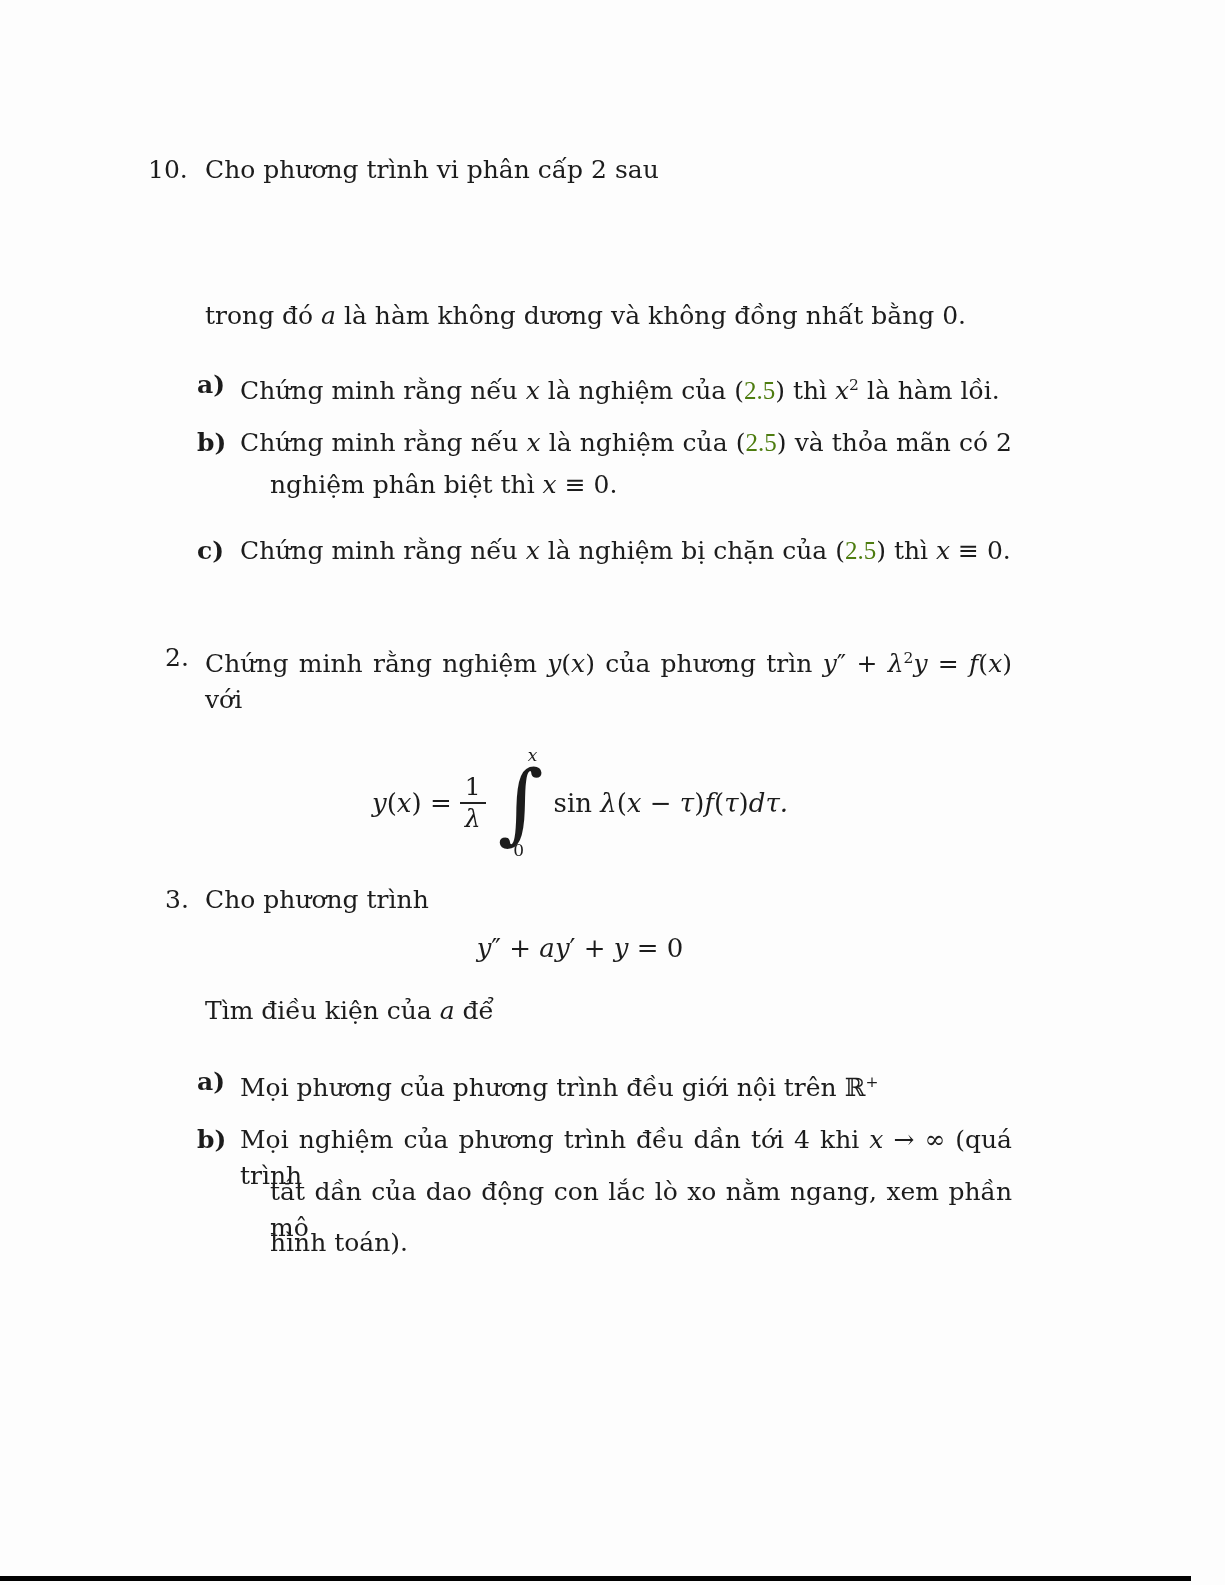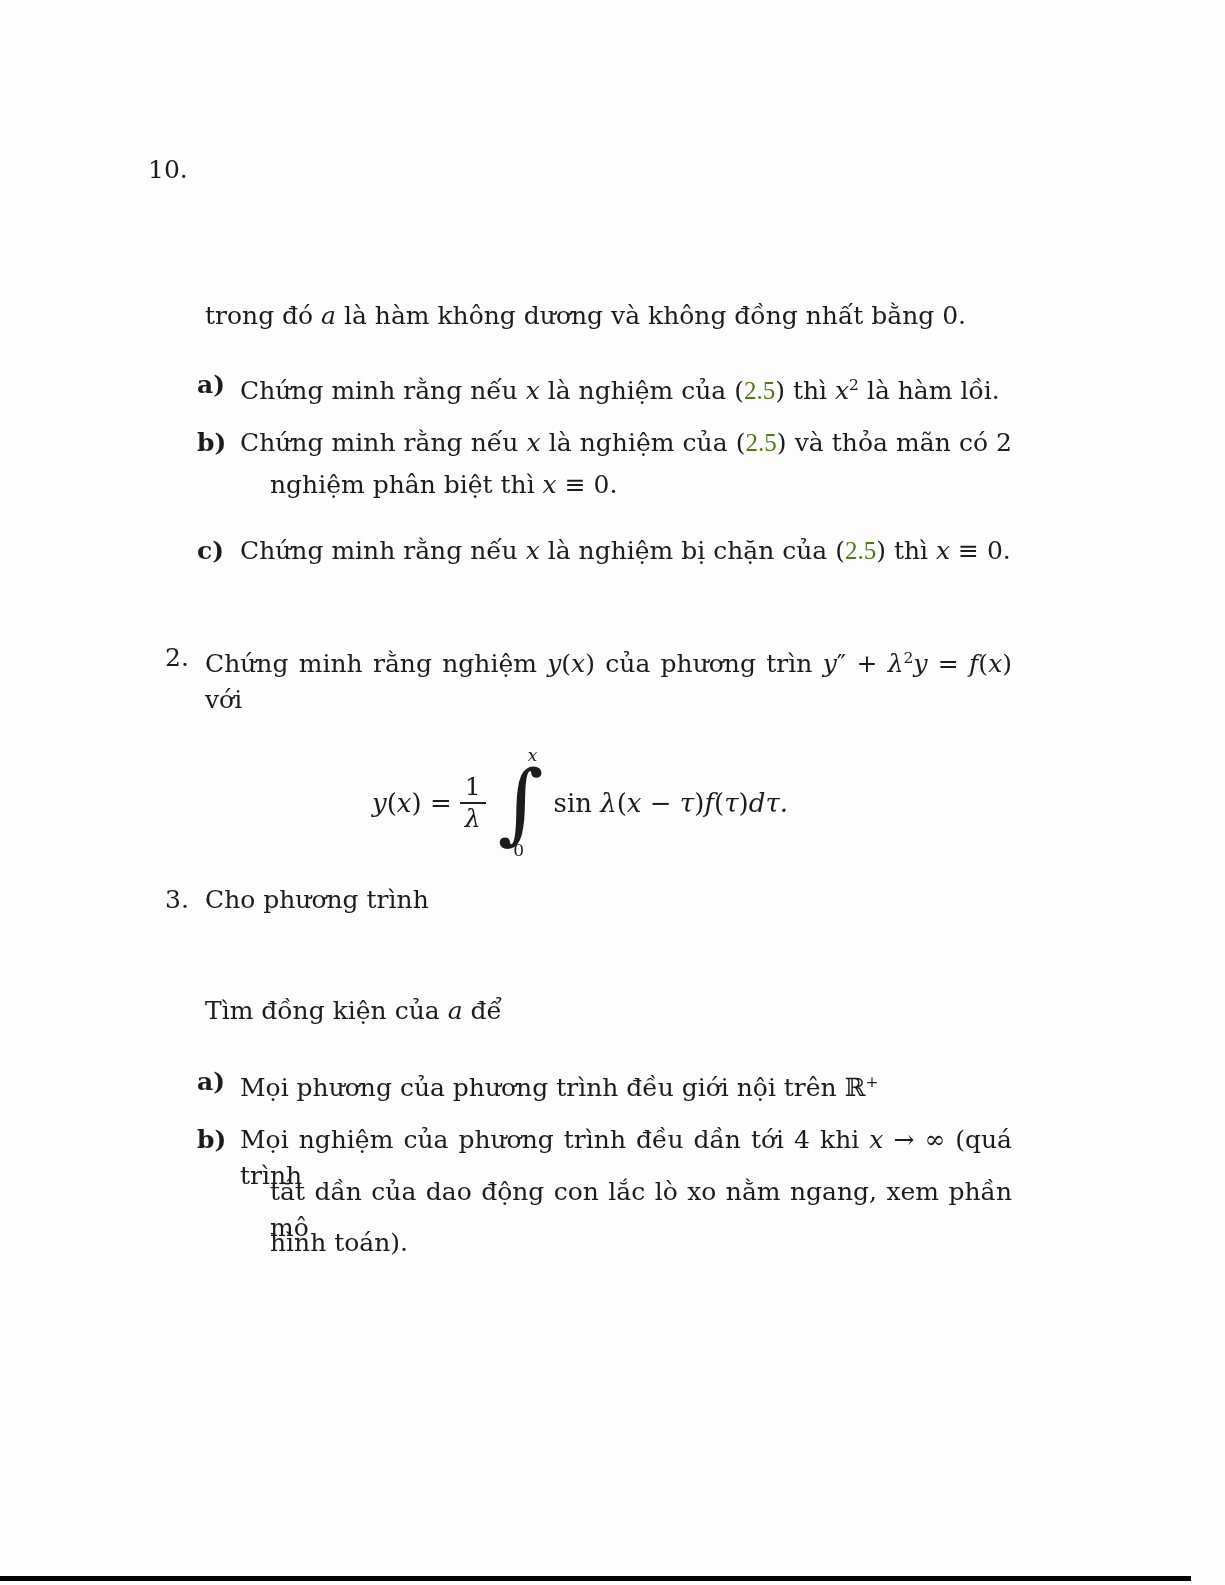--- a/index.html
+++ b/index.html
@@ -51,20 +51,21 @@
   .bottom-rule{position:absolute;left:0;top:1576px;width:1191px;height:5px;background:#020202;}
 </style>
 </head>
 <body>
 
 <div class="page">
   <div class="content">
 
     <div class="line" style="top:152px;">
       <span class="numlbl num10">10.</span>
+      <span class="itemtext" style="display:inline-block;"><span>Cho phương trình vi phân cấp 2 sau</span></span>
     </div>
 
 
     <div class="line" style="top:298px;">
       <span class="itemtext" style="display:inline-block;text-align:center;"><span>trong đó </span><span class="s-i">a</span><span> là hàm không dương và không đồng nhất bằng 0.</span></span>
     </div>
 
     <div class="line subline" style="top:367px;">
       <span class="sublbl">a)</span>
       <span class="subtext" style="display:inline-block;"><span>Chứng minh rằng nếu </span><span class="s-i">x</span><span> là nghiệm của (</span><span class="s-lk">2.5</span><span>) thì </span><span class="s-i">x</span><span class="s-sup">2</span><span> là hàm lồi.</span></span>
@@ -99,23 +100,26 @@
         <span class="lim lo">0</span>
       </span>
       <span><span>sin </span><span class="s-i">λ</span><span>(</span><span class="s-i">x</span><span> − </span><span class="s-i">τ</span><span>)</span><span class="s-i">f</span><span>(</span><span class="s-i">τ</span><span>)</span><span class="s-i">dτ.</span></span>
     </div>
 
     <div class="line" style="top:882px;">
       <span class="numlbl num-short">3.</span>
       <span class="itemtext" style="display:inline-block;"><span>Cho phương trình</span></span>
     </div>
 
+    <div class="eqrow" style="top:926px;">
+      <span><span class="s-i">y</span><span>″ + </span><span class="s-i">a</span><span class="s-i">y</span><span>′ + </span><span class="s-i">y</span><span> = 0</span></span>
+    </div>
 
     <div class="line" style="top:993px;">
-      <span class="itemtext" style="display:inline-block;"><span>Tìm đồng kiện của </span><span class="s-i">a</span><span> để</span></span>
+      <span class="itemtext" style="display:inline-block;"><span>Tìm điều kiện của </span><span class="s-i">a</span><span> để</span></span>
     </div>
 
     <div class="line subline" style="top:1064px;">
       <span class="sublbl">a)</span>
       <span class="subtext" style="display:inline-block;"><span>Mọi phương của phương trình đều giới nội trên </span><span>ℝ</span><span class="s-sup">+</span></span>
     </div>
 
     <div class="line subline flexline" style="top:1122px;">
       <span class="sublbl2">b)</span>
       <span class="jtext"><span>Mọi nghiệm của phương trình đều dần tới 4 khi </span><span class="s-i">x</span><span> → ∞ (quá trình</span></span>

